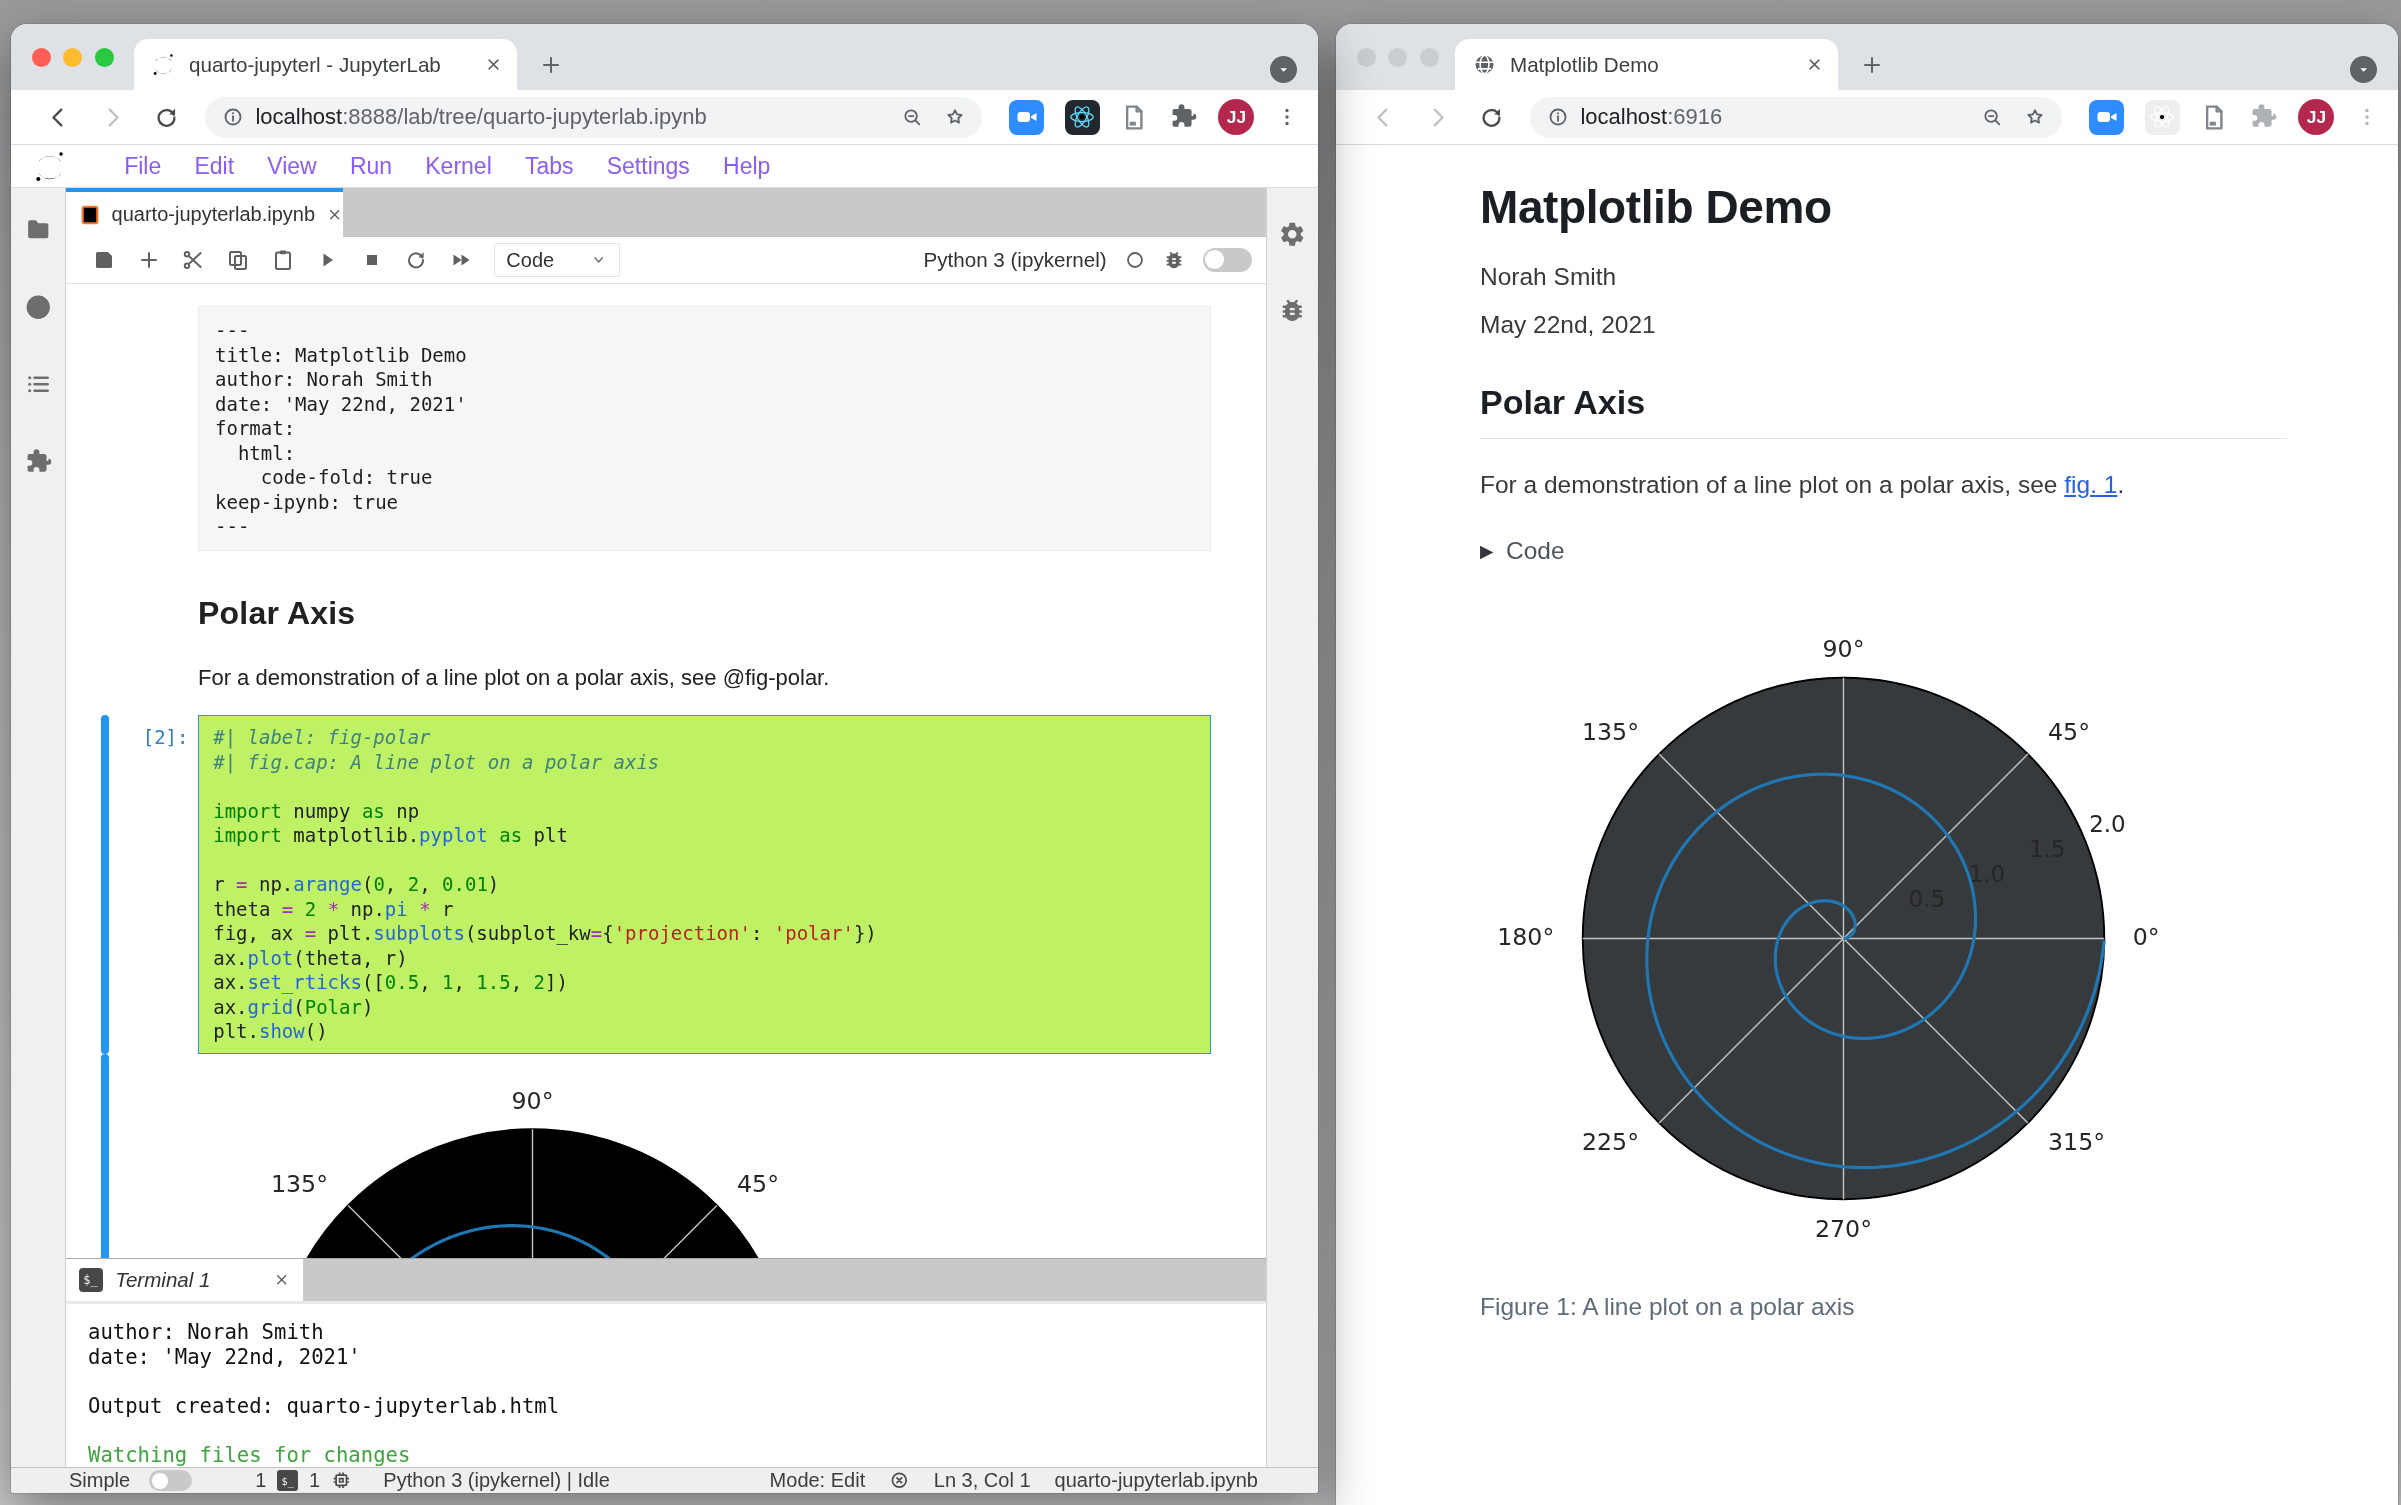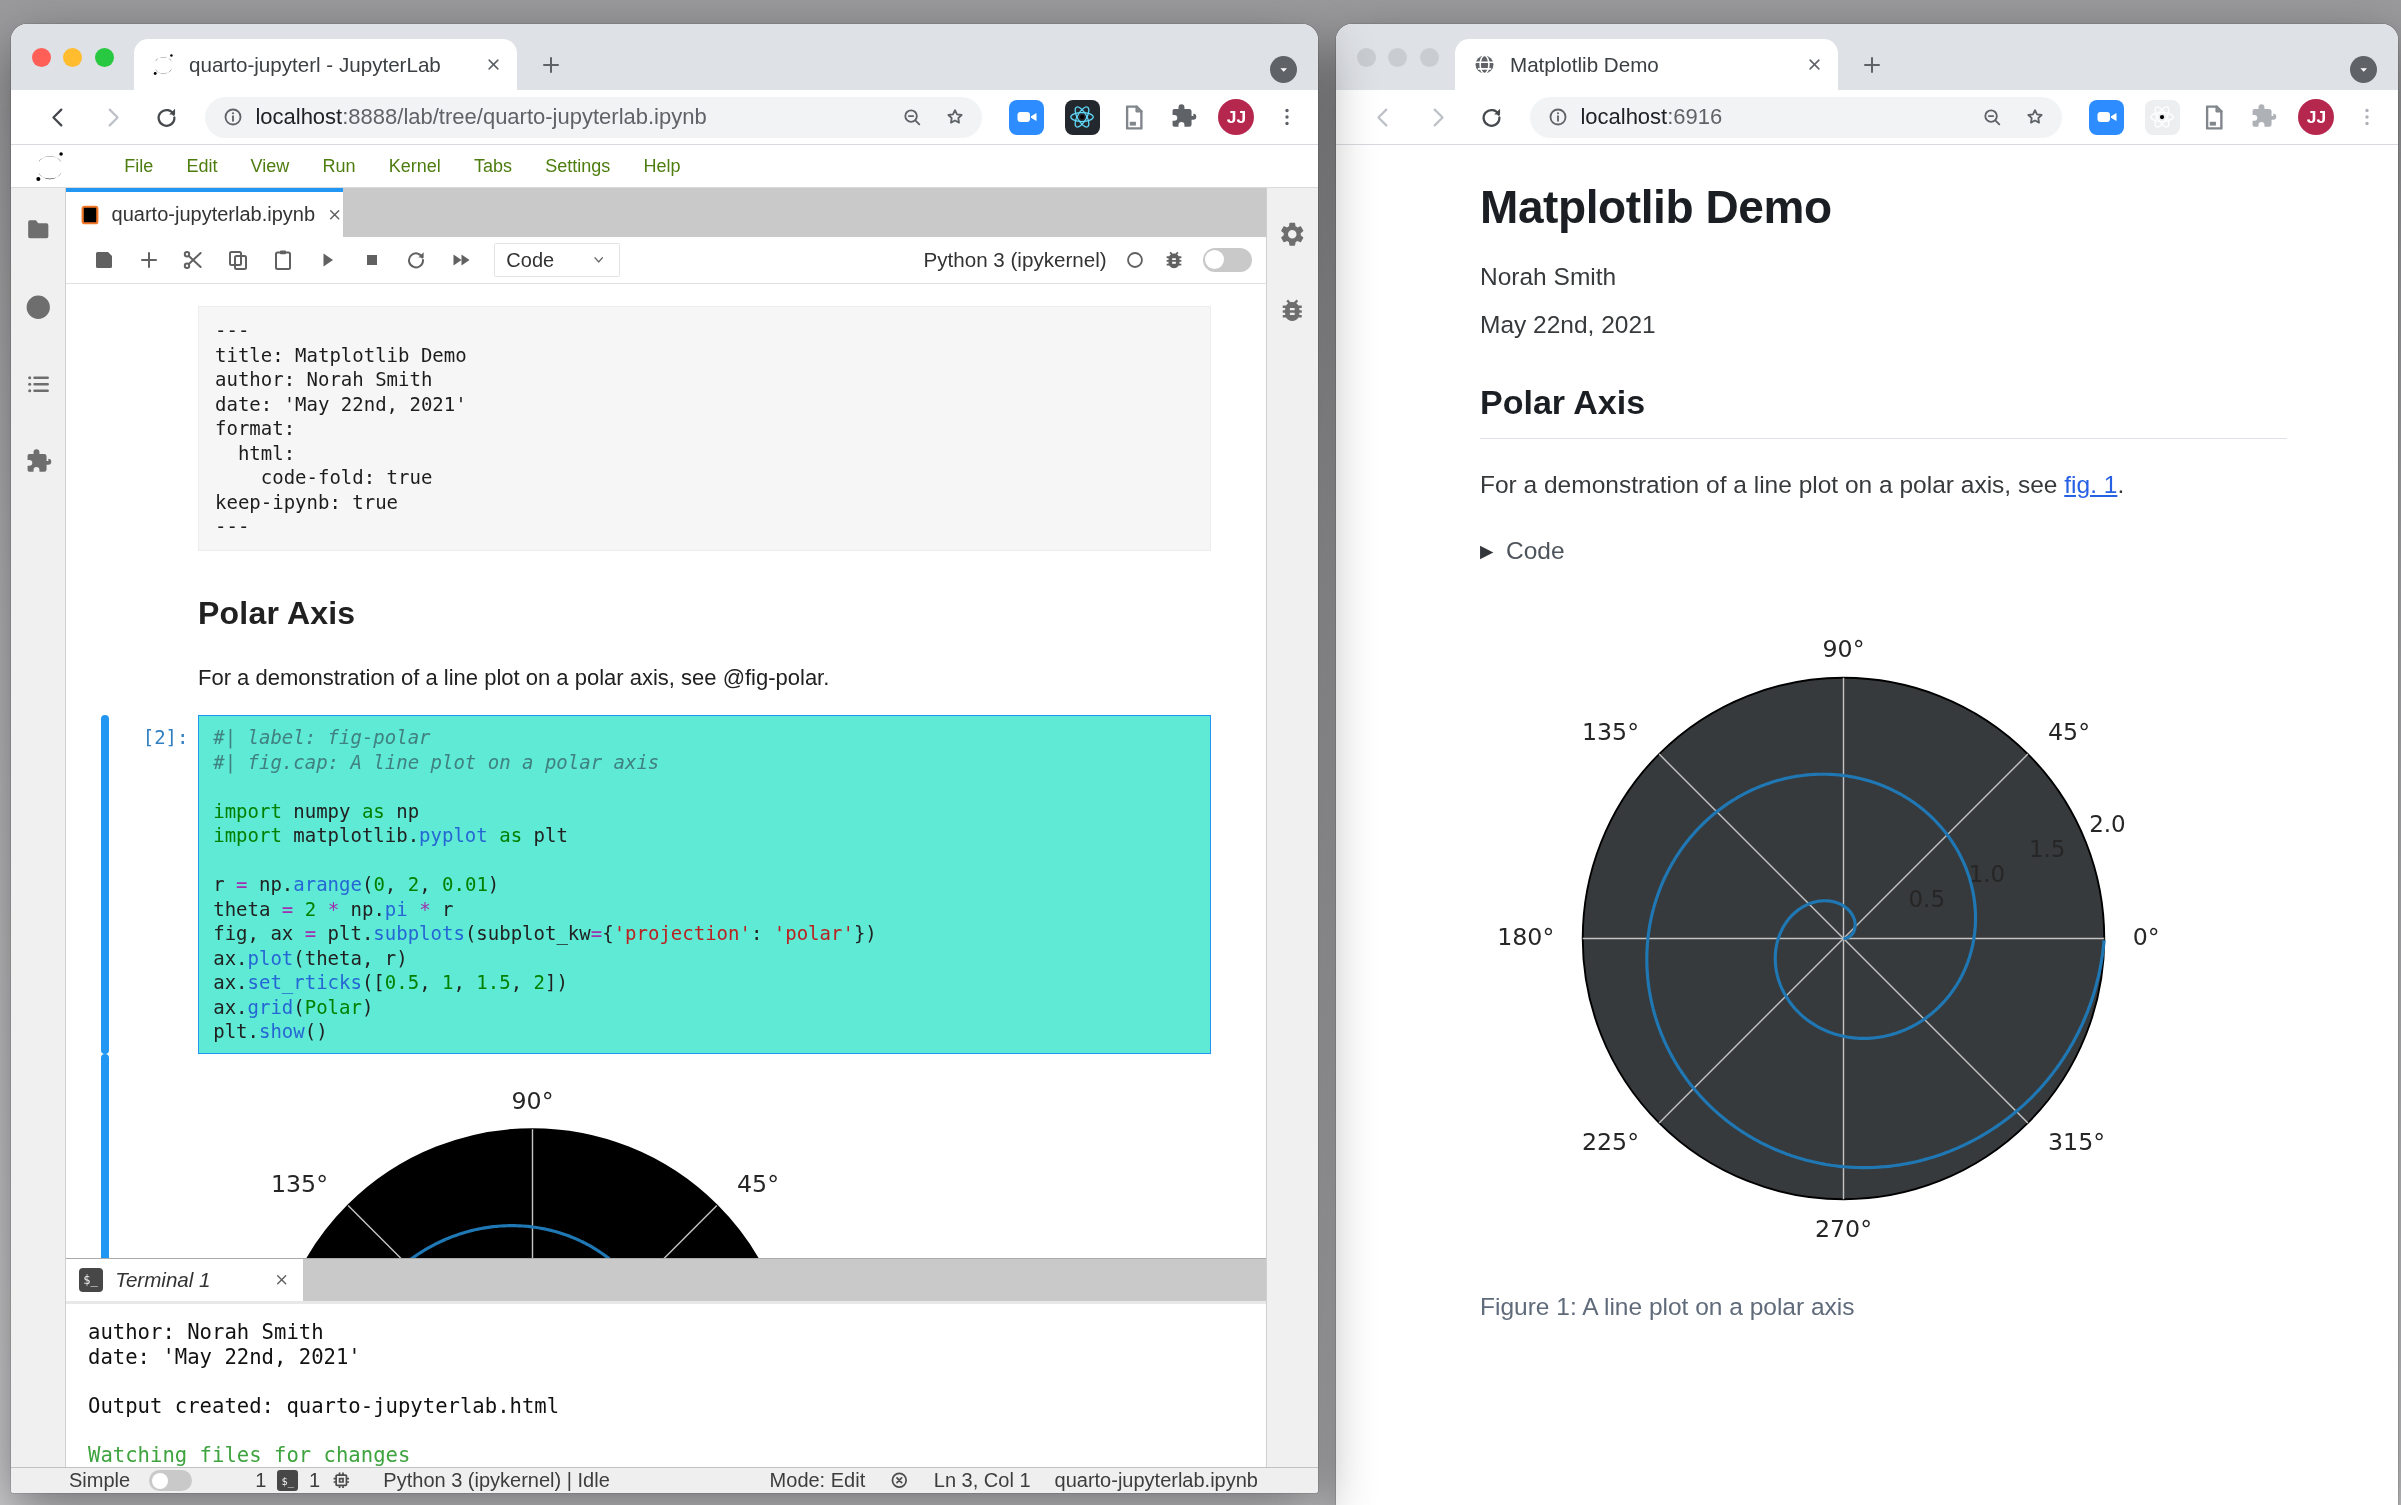--- a/index.html
+++ b/index.html
@@ -49,21 +49,21 @@
   .puzz { width:28.5px; height:28.5px; color:#5f6368; }
   .avatar { width:36px; height:36px; border-radius:50%; background:#b5274d; color:#fff; font-size:17.4px; font-weight:bold;
             display:flex; align-items:center; justify-content:center; flex:none; }
   .dots { width:24px; height:24px; color:#5f6368; }
   .win-right .dots{ color:#aeb2b7; }
 
   
   .jl-menubar { height:43px; background:#fff; border-bottom:1.6px solid #dadada; display:flex; align-items:center;
                 padding-left:20.6px; flex:none; }
   .jl-logo { width:36px; height:35px; margin-right:40px; }
-  .menu-item { font-size:18px; color:#4d7c0f; padding:0 16.6px; cursor:default; }
+  .menu-item { font-size:23px; color:#8b5cf6; padding:0 16.6px; cursor:default; }
   .jl-body { flex:1; display:flex; min-height:0; background:#bdbdbd; }
   .jl-side { width:55px; background:#f0f0f0; display:flex; flex-direction:column; align-items:center; flex:none; }
   .jl-side.left { border-right:1.6px solid #cfcfcf; padding-top:27px; gap:49px; }
   .jl-side.right { border-left:1.6px solid #cfcfcf; padding-top:32px; gap:47px; width:52px; }
   .sideic { width:28.5px; height:28.5px; color:#6e6e6e; }
   .jl-center { flex:1; display:flex; flex-direction:column; min-width:0; background:#fff; }
 
   .nb-tabrow { height:49px; background:#c9c9c9; display:flex; align-items:stretch; flex:none; }
   .nb-tab { width:277px; background:#fff; border-top:4.7px solid #2196f3; display:flex; align-items:center;
             gap:11px; padding:0 12.6px; }
@@ -88,21 +88,21 @@
   .collapser { width:8px; border-radius:4px; background:#2196f3; margin-left:35px; flex:none; }
   .collapser.ghost { background:transparent; }
   .prompt { width:89px; flex:none; text-align:right; padding:11px 9.5px 0 0;
             font-family:"DejaVu Sans Mono", monospace; font-size:19px; color:#307fc1; }
   .mono { font-family:"DejaVu Sans Mono", monospace; }
   .yaml-body { background:#f6f6f6; border:0.8px solid #ededed; width:1013px; padding:11px 16px;
                font-size:19px; line-height:24.5px; color:#1d1d1d; }
   .md-body { width:1013px; color:#212121; }
   .md-body h2 { font-size:32px; font-weight:bold; letter-spacing:0.2px; }
   .md-body p { font-size:22px; margin-top:33px; }
-  .code-body { width:1013px; background:#5eead4; border:1.6px solid #2196f3; padding:9.5px 14.2px;
+  .code-body { width:1013px; background:#bef264; border:1.6px solid #2196f3; padding:9.5px 14.2px;
                font-size:19px; line-height:24.5px; color:#212121; }
   .cl { white-space:pre; }
   .tk-comment{ color:#408080; font-style:italic; }
   .tk-keyword{ color:#008000; font-weight:normal; }
   .tk-operator{ color:#a22faf; }
   .tk-number{ color:#008000; }
   .tk-string{ color:#ba2121; }
   .tk-property{ color:#2666d4; }
   .tk-plain{ color:#212121; }
   .md-row { margin-top:44px; }

